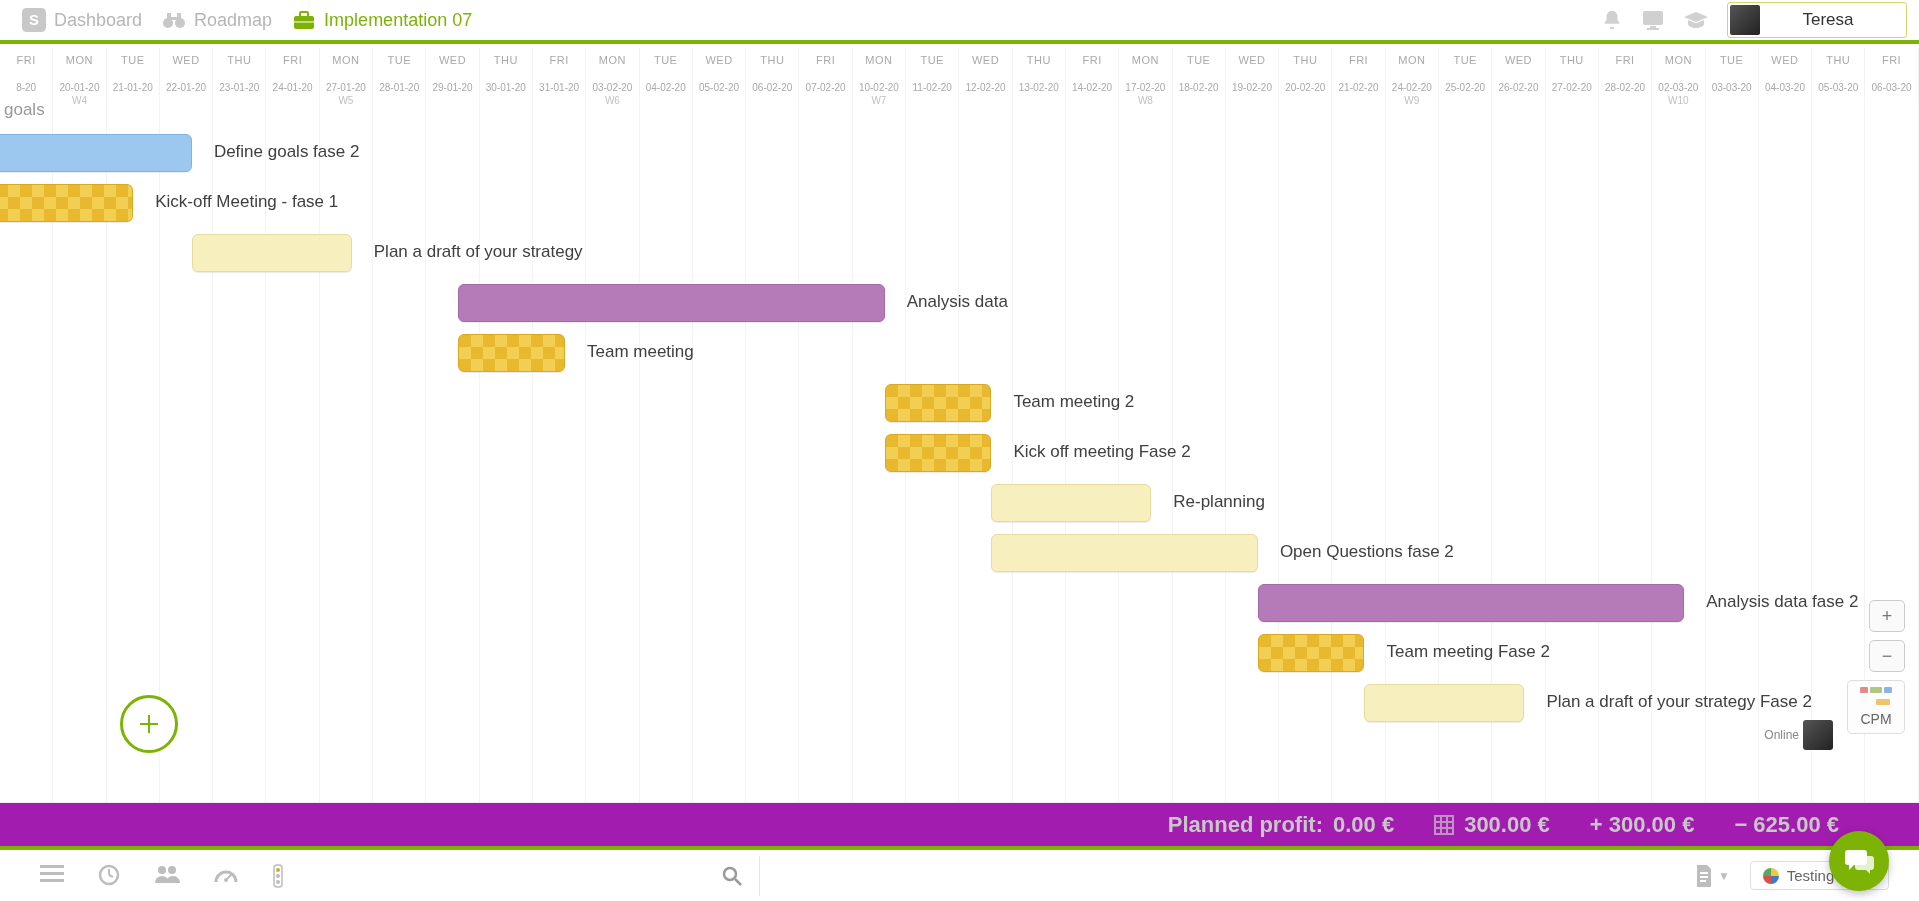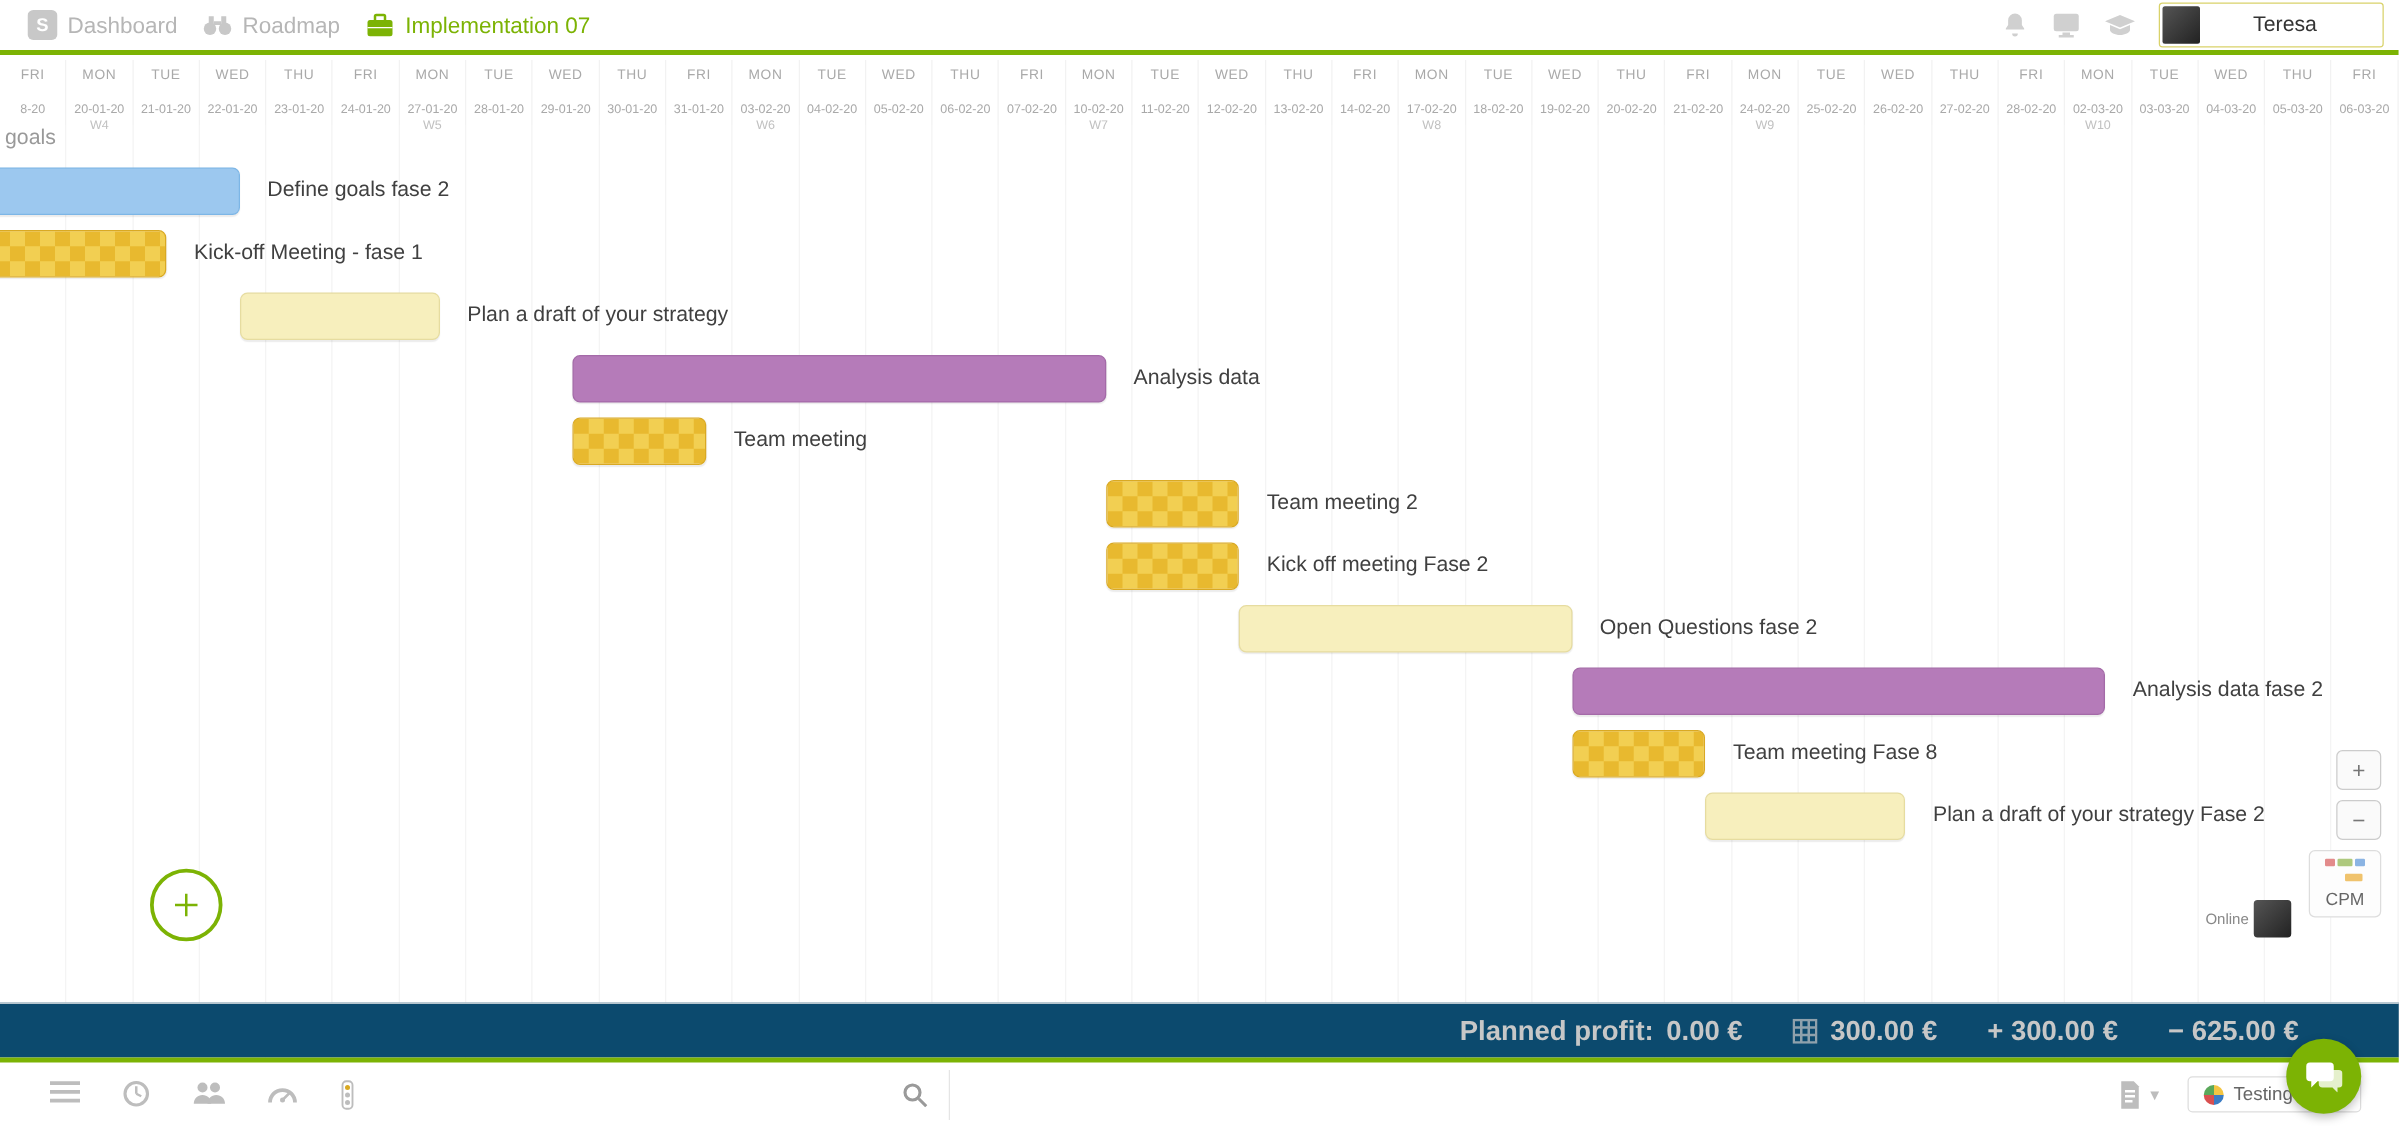--- a/index.html
+++ b/index.html
@@ -77,21 +77,21 @@
     position:absolute; top:14px; font-size:17px; color:#404040;
     white-space:nowrap;
   }
 
   
   .footstats {
     position:absolute; left:0; right:0; bottom:55px; height:44px;
     display:flex; justify-content:flex-end; align-items:center; gap:40px;
     padding-right:80px; font-size:22px; font-weight:600; color:#c7c7c7;
     border-top:1px solid #eee;
-    background: #0c4a6e;
+    background: #a21caf;
     z-index:4;
   }
   .footstats .stat { display:flex; align-items:center; gap:10px;}
   .footstats .ico { font-size:20px; opacity:0.7; }
 
   
   .bottombar {
     position:absolute; left:0; right:0; bottom:0; height:55px;
     border-top:4px solid #7cb304;
     display:flex; align-items:center; padding:0 30px 0 40px;
@@ -441,30 +441,34 @@
     </div>
     <div class="row">
       <div class="bar checker" style="left: 884.78px; width: 106.6px;"></div>
       <div class="barlabel" style="left: 1013.38px;">Team meeting 2</div>
     </div>
     <div class="row">
       <div class="bar checker" style="left: 884.78px; width: 106.6px;"></div>
       <div class="barlabel" style="left: 1013.38px;">Kick off meeting Fase 2</div>
     </div>
     <div class="row">
+      <div class="bar beige" style="left: 991.38px; width: 159.9px;"></div>
+      <div class="barlabel" style="left: 1173.28px;">Re-planning</div>
+    </div>
+    <div class="row">
       <div class="bar beige" style="left: 991.38px; width: 266.5px;"></div>
       <div class="barlabel" style="left: 1279.88px;">Open Questions fase 2</div>
     </div>
     <div class="row">
       <div class="bar purple" style="left: 1257.88px; width: 426.4px;"></div>
       <div class="barlabel" style="left: 1706.28px;">Analysis data fase 2</div>
     </div>
     <div class="row">
       <div class="bar checker" style="left: 1257.88px; width: 106.6px;"></div>
-      <div class="barlabel" style="left: 1386.48px;">Team meeting Fase 8</div>
+      <div class="barlabel" style="left: 1386.48px;">Team meeting Fase 2</div>
     </div>
     <div class="row">
       <div class="bar beige" style="left: 1364.48px; width: 159.9px;"></div>
       <div class="barlabel" style="left: 1546.38px;">Plan a draft of your strategy Fase 2</div>
     </div>
   </div>
 
 <div class="floatbtn">
   <svg width="24" height="24" viewBox="0 0 24 24">
       <path fill="#7cb304" d="M11 3h2v18h-2z"></path>

